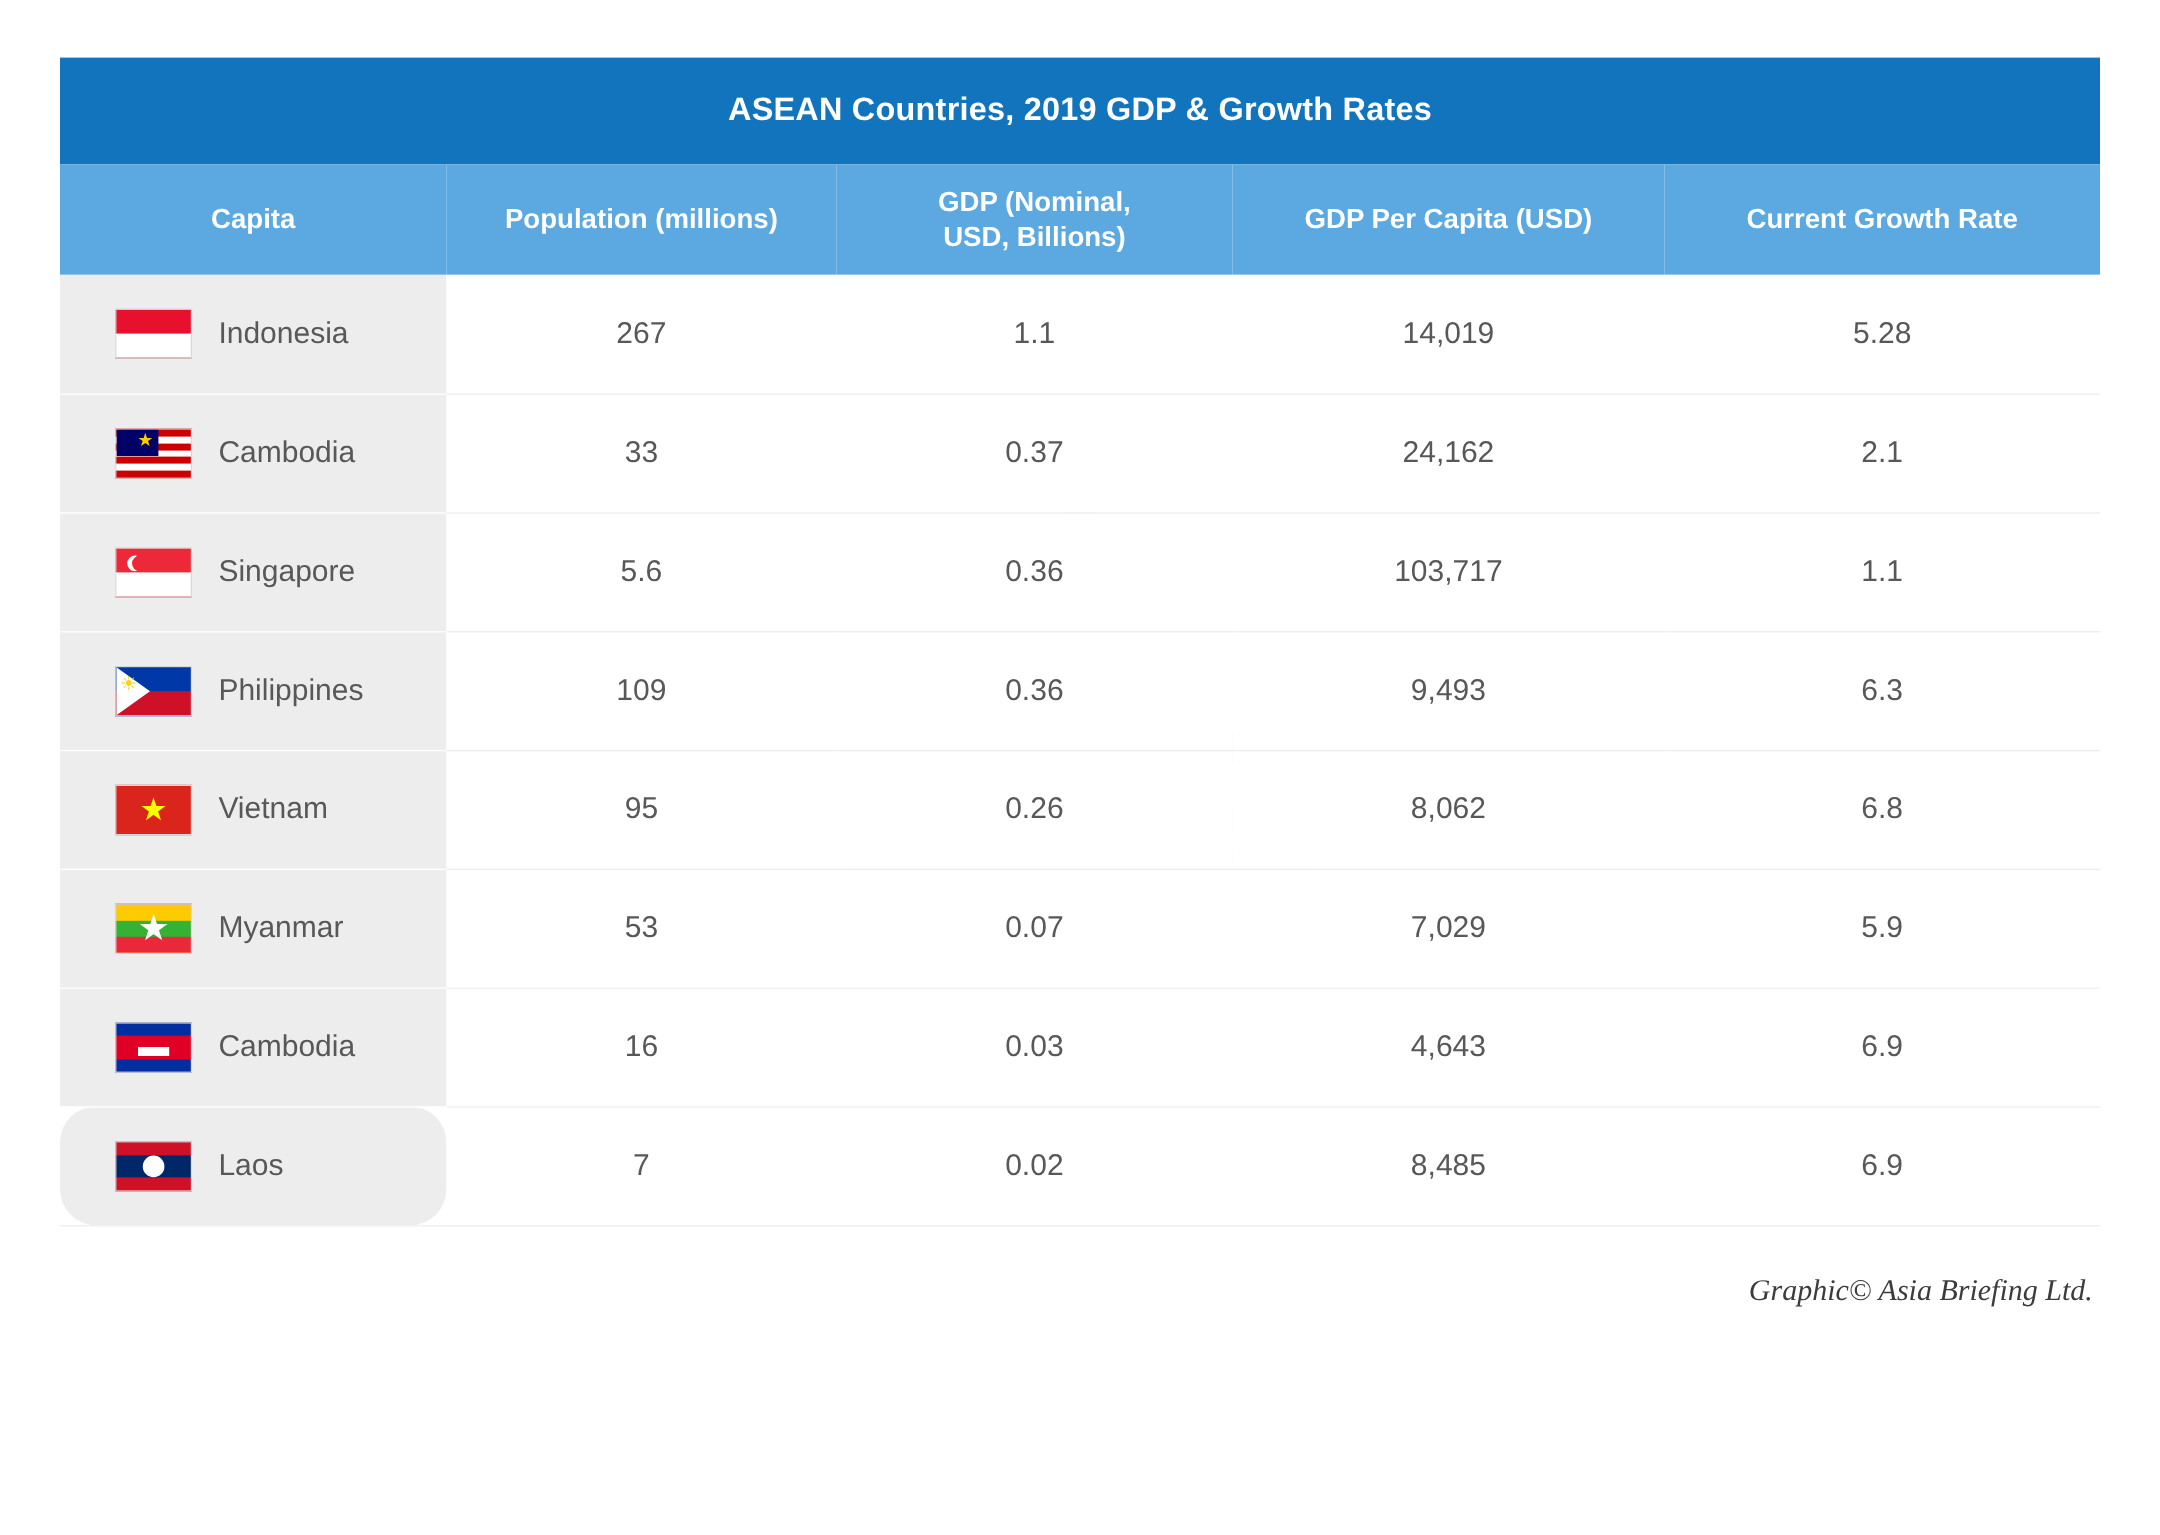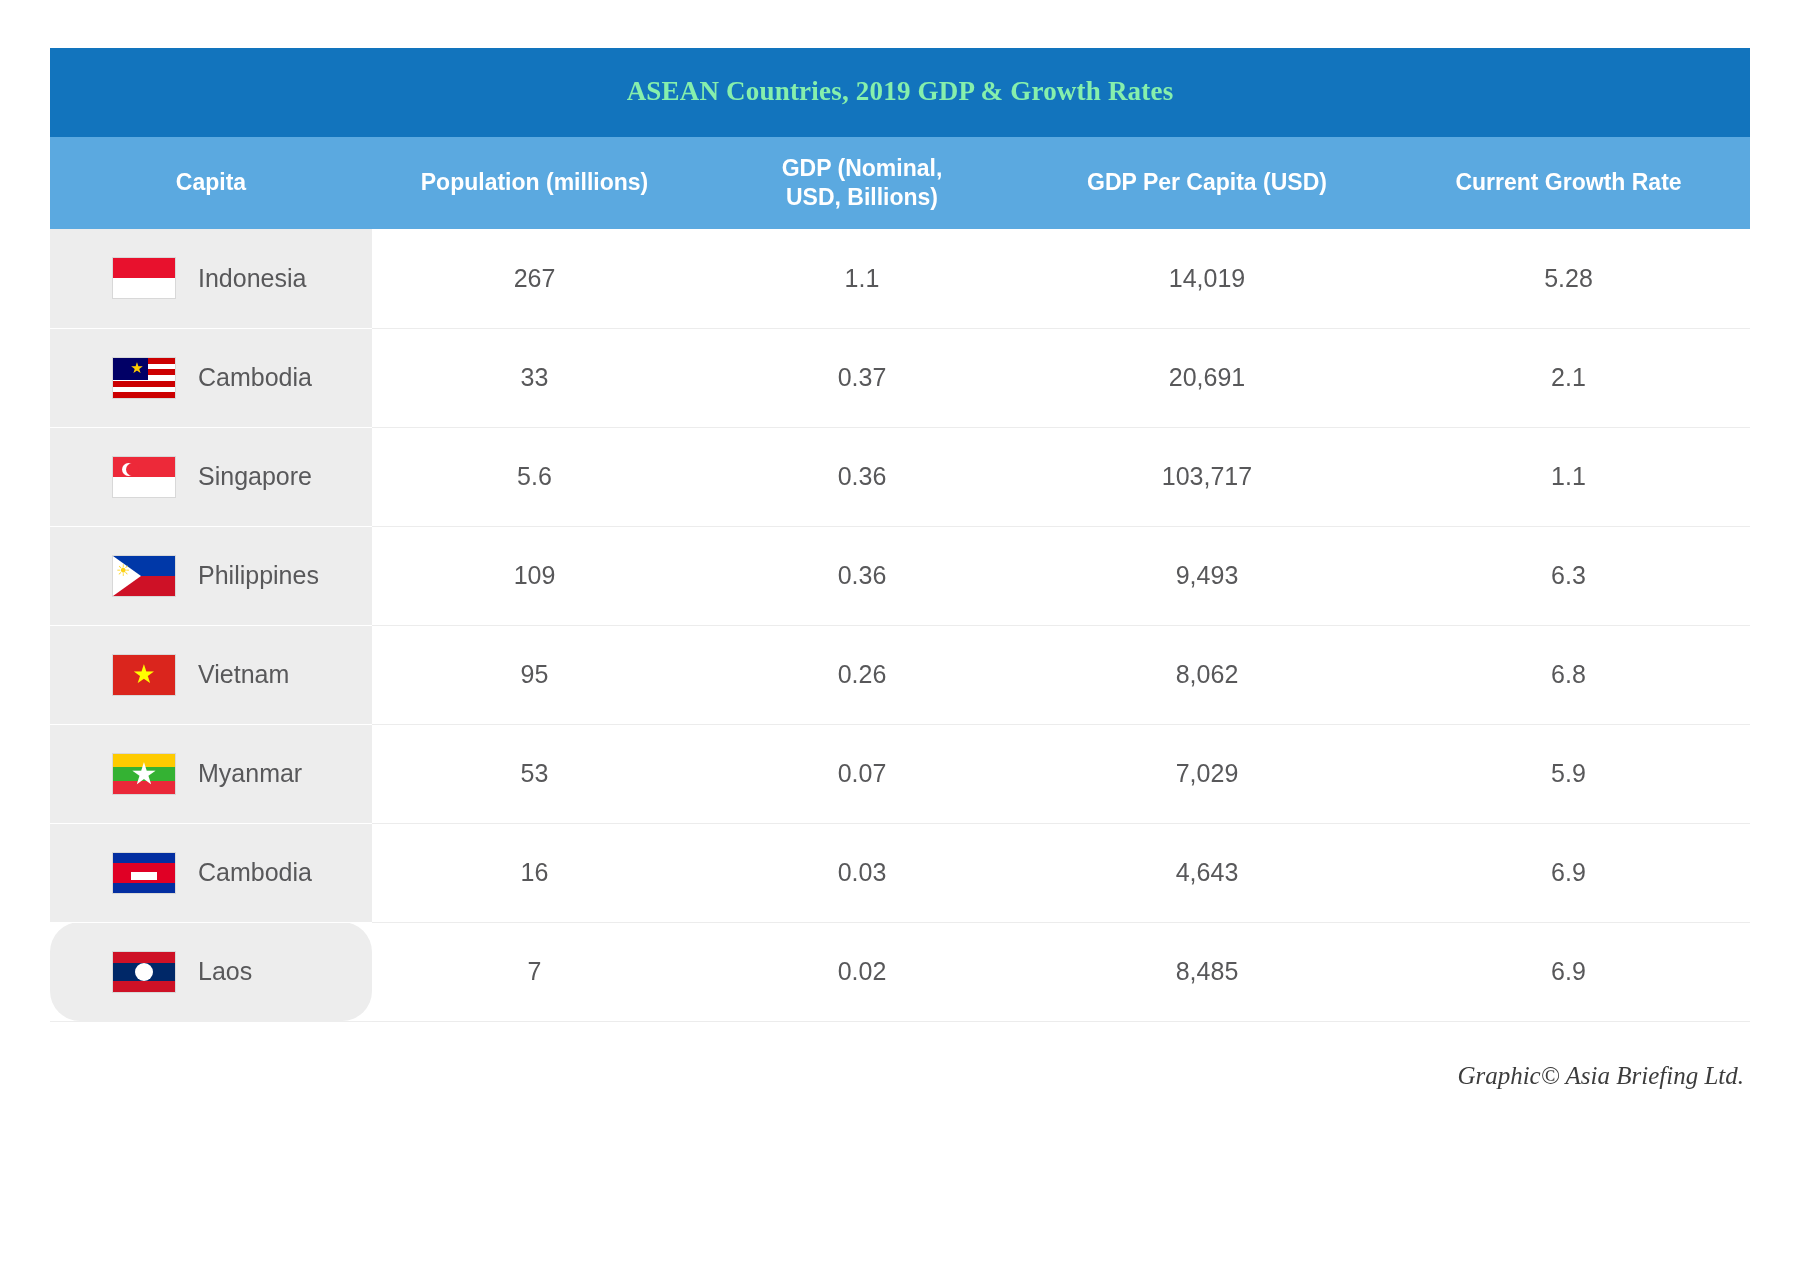--- a/index.html
+++ b/index.html
@@ -32,29 +32,28 @@
     top: 340px;
     transform: translateX(-50%);
     width: 420px;
     height: 360px;
     pointer-events: none;
     z-index: 1;
     opacity: 1;
   }
   .title-bar {
     background: #1274bd;
-    color: #86efac;
+    color: #ffffff;
     font-size: 27px;
     font-weight: bold;
     text-align: center;
     padding: 28px 0 30px 0;
     letter-spacing: 0.2px;
     position: relative;
     z-index: 2;
-    font-family: Liberation Serif, serif;
   }
   table {
     border-collapse: collapse;
     width: 100%;
     table-layout: fixed;
     position: relative;
     z-index: 2;
     background: transparent;
   }
   thead th {
@@ -79,21 +78,21 @@
     font-size: 25px;
     color: #58585a;
     text-align: center;
     vertical-align: middle;
     border-bottom: 1px solid #ececec;
     background: #ffffff;
   }
   tbody td.nation-cell {
     background: #ededed;
     text-align: left;
-    padding-left: 16px;
+    padding-left: 0;
     border-bottom: 1px solid #ffffff;
   }
   tbody tr:last-child td.nation-cell {
     border-bottom: 1px solid #ededed;
     border-radius: 30px;
   }
   .nation-inner {
     display: flex;
     align-items: center;
     gap: 22px;
@@ -252,21 +251,21 @@
 
         <tr>
           <td class="nation-cell">
             <div class="nation-inner">
               <span class="flag fl-my"></span>
               <span class="nation-name">Cambodia</span>
             </div>
           </td>
           <td>33</td>
           <td>0.37</td>
-          <td>20,691</td>
+          <td>24,162</td>
           <td>2.1</td>
         </tr>
 
         <tr>
           <td class="nation-cell">
             <div class="nation-inner">
               <span class="flag fl-sg"></span>
               <span class="nation-name">Singapore</span>
             </div>
           </td>

